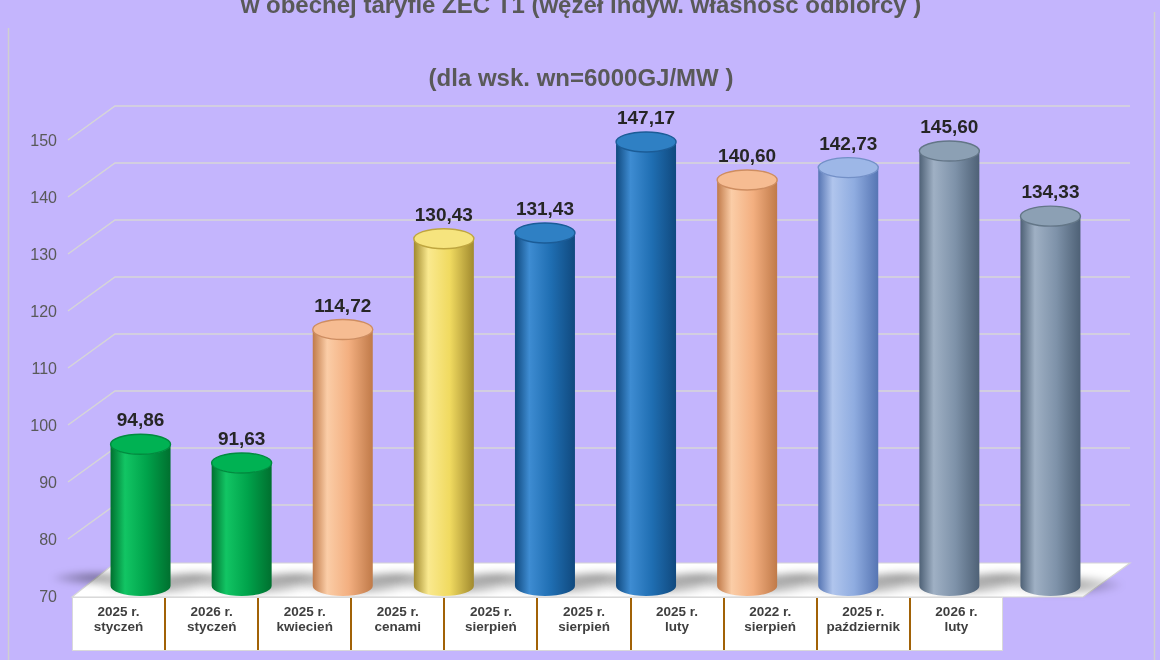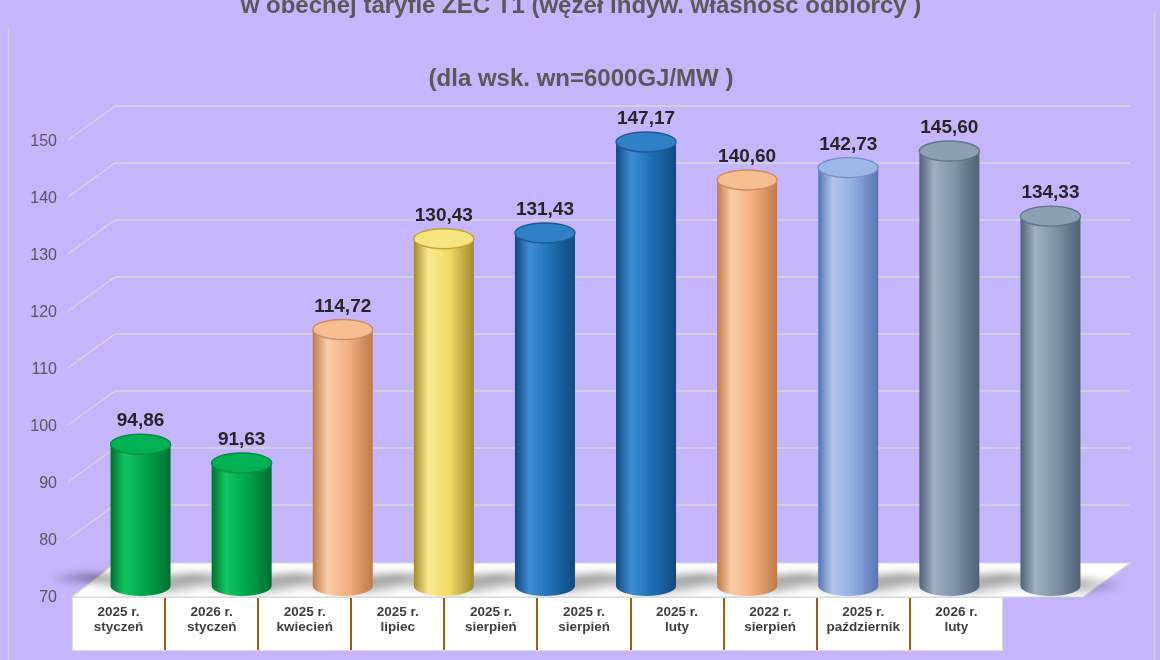--- a/index.html
+++ b/index.html
@@ -161,21 +161,21 @@
       <div class="xcell">
         <div class="yr">2026 r.</div>
         <div class="mo">styczeń</div>
       </div>
       <div class="xcell">
         <div class="yr">2025 r.</div>
         <div class="mo">kwiecień</div>
       </div>
       <div class="xcell">
         <div class="yr">2025 r.</div>
-        <div class="mo">lipiec</div>
+        <div class="mo">cenami</div>
       </div>
       <div class="xcell">
         <div class="yr">2025 r.</div>
         <div class="mo">sierpień</div>
       </div>
       <div class="xcell">
         <div class="yr">2025 r.</div>
         <div class="mo">sierpień</div>
       </div>
       <div class="xcell">

